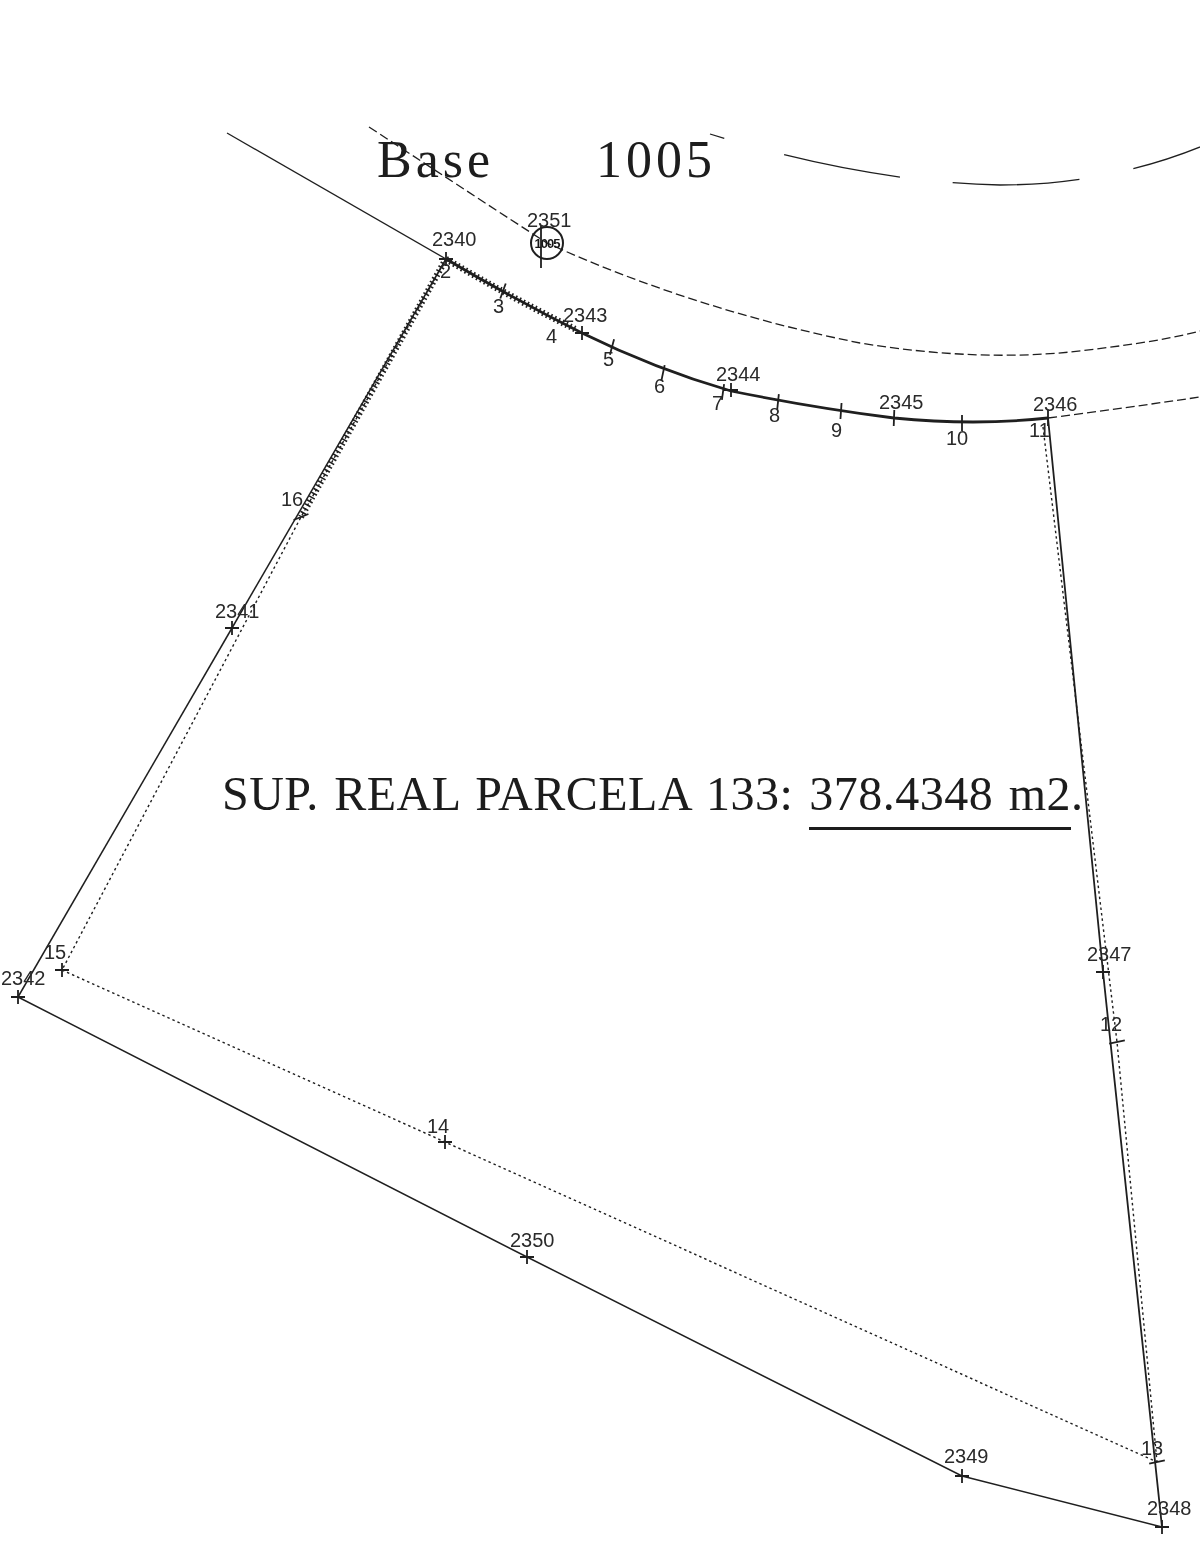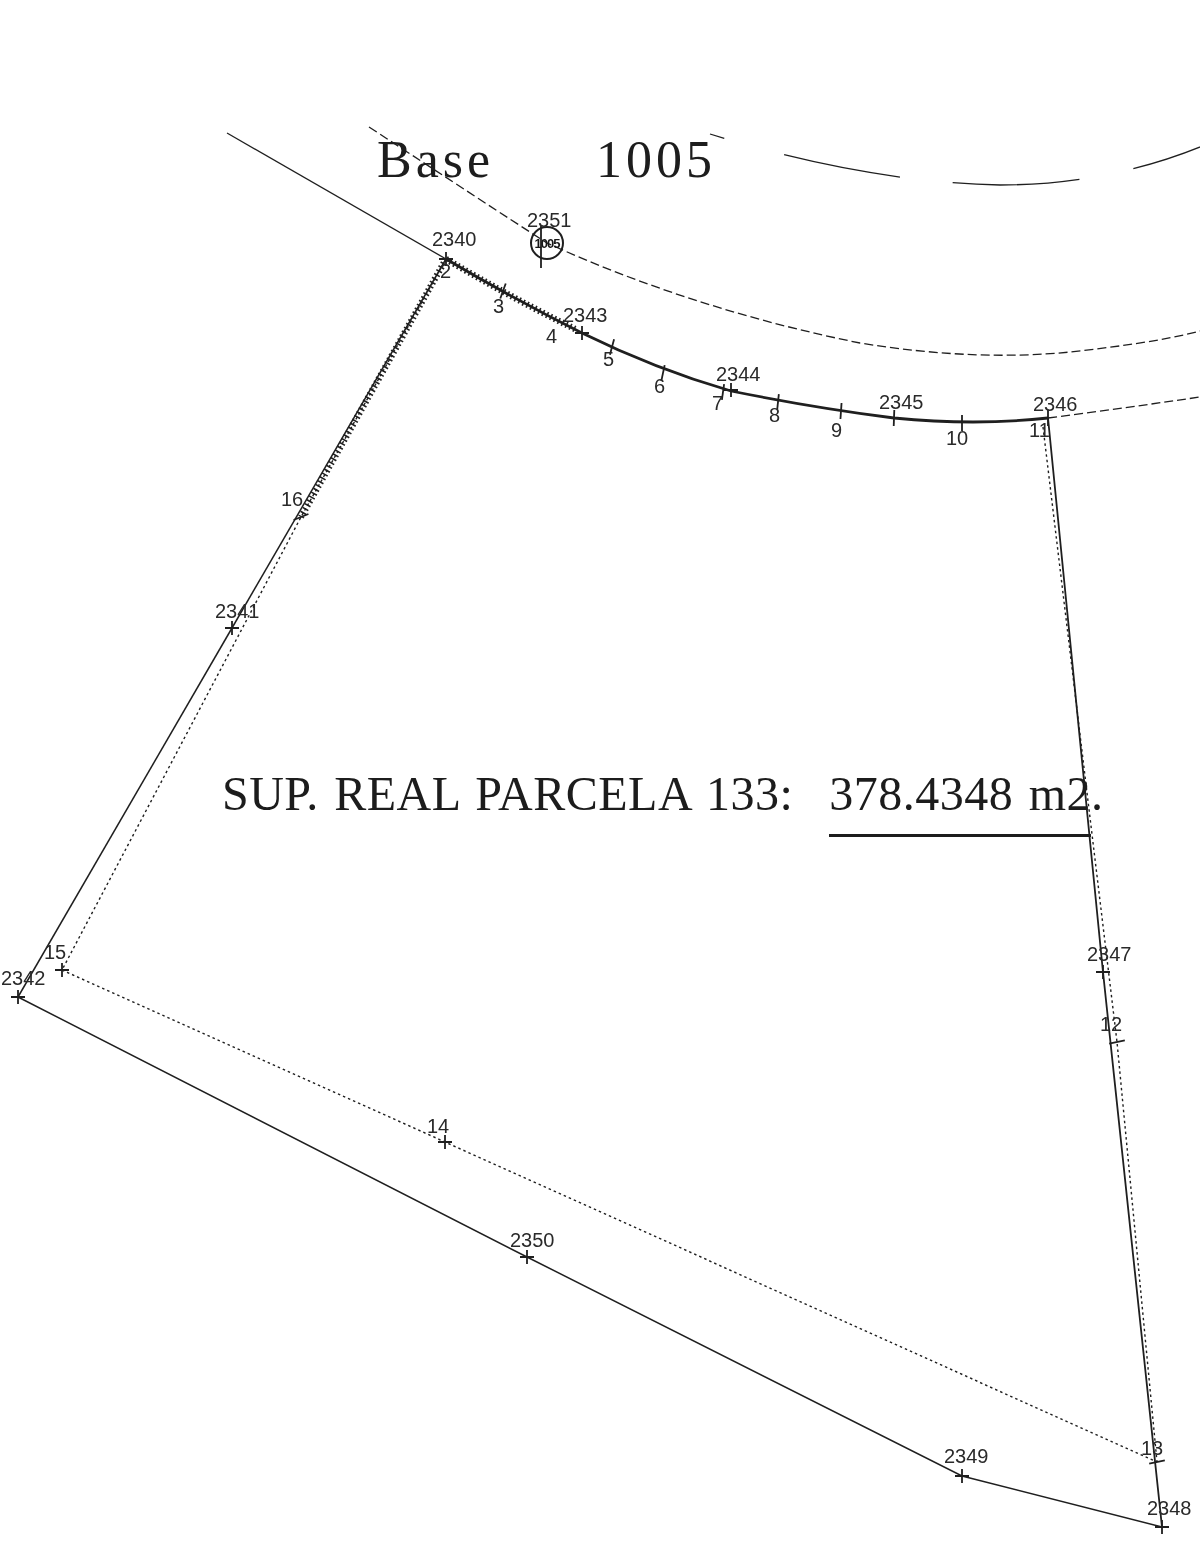--- a/index.html
+++ b/index.html
@@ -6,22 +6,22 @@
   body{width:1200px;height:1566px;overflow:hidden;}
   .canvas{position:relative;width:1200px;height:1566px;background:#ffffff;
           font-family:"Liberation Sans",sans-serif;}
   svg{position:absolute;left:0;top:0;}
   .title{position:absolute;left:377px;top:134px;line-height:1;white-space:nowrap;
          font-family:"Liberation Serif","DejaVu Serif",serif;font-size:52px;
          letter-spacing:4px;word-spacing:85px;color:#1d1d1d;}
   .area{position:absolute;left:222px;top:770px;line-height:1;white-space:nowrap;
         font-family:"Liberation Serif","DejaVu Serif",serif;font-size:48px;
         letter-spacing:.5px;word-spacing:3px;color:#1c1c1c;}
-  .area .pre{margin-right:36px;}
-  .area .uv{border-bottom:3px solid #1c1c1c;padding-bottom:14px;}
+  .area .pre{margin-right:16px;}
+  .area .uv{border-bottom:3px solid #1c1c1c;padding-bottom:7px;}
   text.pl{font:20px "Liberation Sans",sans-serif;fill:#2a2a2a;}
   text.st{font:700 13px "Liberation Sans",sans-serif;fill:#161616;letter-spacing:-1px;}
 </style>
 </head>
 <body>
 
 <div class="canvas">
   <svg id="survey-svg" width="1200" height="1566" viewBox="0 0 1200 1566">
       <path d="M 227 133 L 446 259" fill="none" stroke="#1f1f1f" stroke-width="1.3"></path>
       <path d="M 446 259 Q 512 298 582 333 Q 655 369 731 391 Q 815 408 894 418 Q 975 426 1048 418" fill="none" stroke="#1f1f1f" stroke-width="2.8"></path>

